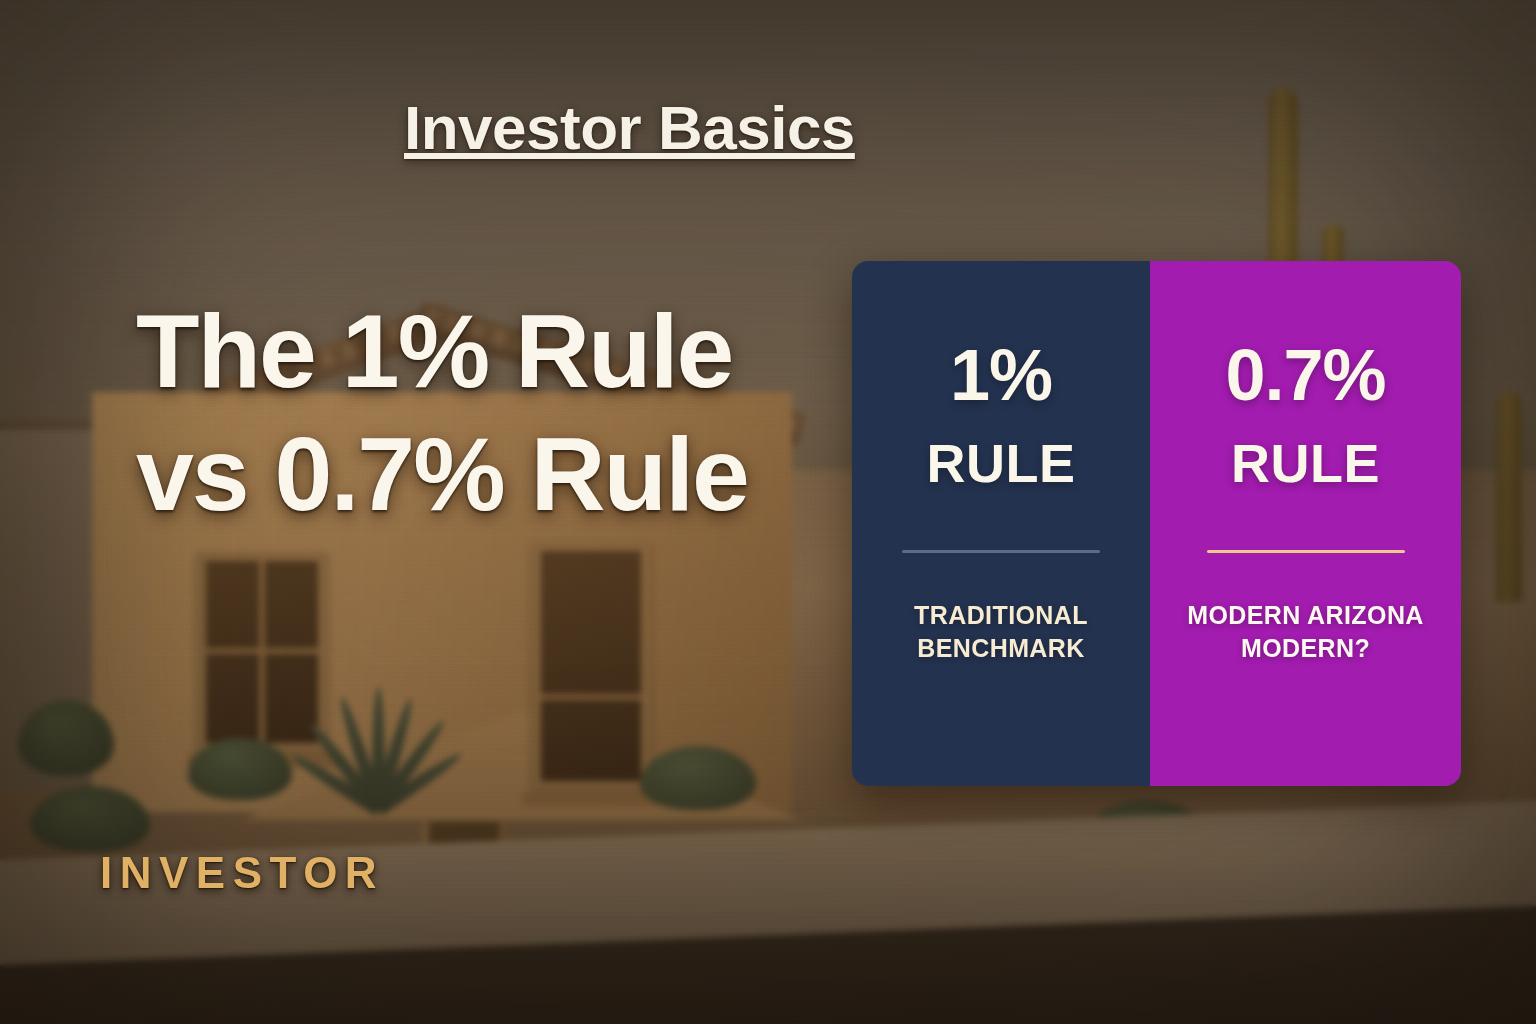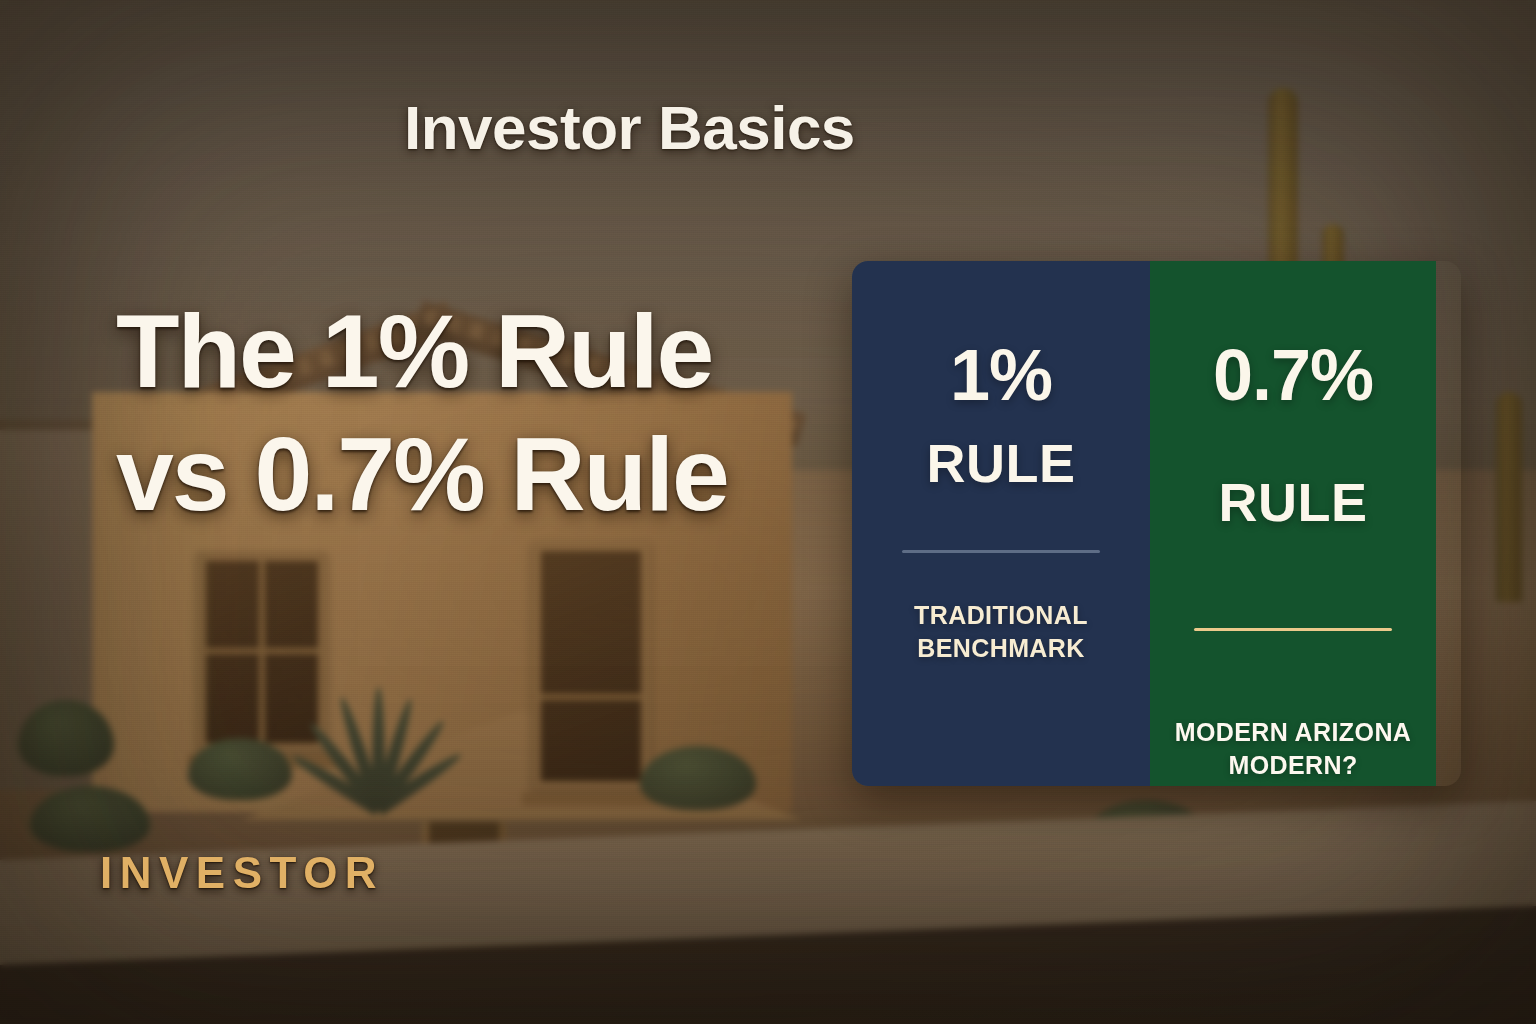--- a/index.html
+++ b/index.html
@@ -132,23 +132,24 @@
       repeating-linear-gradient(0deg, rgba(255,255,255,.10) 0 1px, rgba(0,0,0,.10) 1px 2px),
       repeating-linear-gradient(90deg, rgba(255,255,255,.07) 0 1px, rgba(0,0,0,.07) 1px 2px);
   }
 
   
   .eyebrow {
     position:absolute; left:404px; top:92px;
     font-size:62px; font-weight:bold; color:#f6f1e7;
     letter-spacing:-.5px;
     text-shadow:0 3px 10px rgba(25,15,5,.55), 0 1px 2px rgba(30,18,6,.7);
+    text-decoration:underline;
   }
   .headline {
-    position:absolute; left:116px; top:298px; width:700px;
+    position:absolute; left:136px; top:298px; width:700px;
     font-size:104px; font-weight:bold; line-height:1.02; color:#fbf6ec;
     letter-spacing:-2px;
     text-shadow:0 5px 16px rgba(25,14,4,.58), 0 2px 3px rgba(28,16,5,.75);
   }
   .headline .l2 { display:block; margin-top:17px; }
   .subhead {
     position:absolute; left:258px; top:602px;
     font-size:47px; font-weight:bold; color:#e8b865;
     letter-spacing:4.5px;
     text-shadow:0 3px 10px rgba(25,14,4,.65), 0 1px 2px rgba(30,18,6,.8);
@@ -168,21 +169,21 @@
   .card {
     position:absolute; left:852px; top:261px; width:609px; height:525px;
     display:flex; border-radius:16px; overflow:hidden;
     box-shadow:0 16px 46px rgba(18,10,3,.48);
   }
   .pane {
     display:flex; flex-direction:column; align-items:center;
     padding:78px 22px 0;
   }
   .pane.left  { width:298px; background:#23324f; }
-  .pane.right { width:286px; background:#14532d;gap:39px; }
+  .pane.right { width:311px; background:#a21caf; }
 
   .pct {
     font-size:72px; font-weight:bold; line-height:1;
     color:#fbf6ea; letter-spacing:-1px;
     text-shadow:0 3px 8px rgba(0,0,0,.30);
   }
   .rule-word {
     margin-top:24px;
     font-size:54px; font-weight:bold; line-height:1.05;
     color:#fbf6ea; letter-spacing:.5px;

